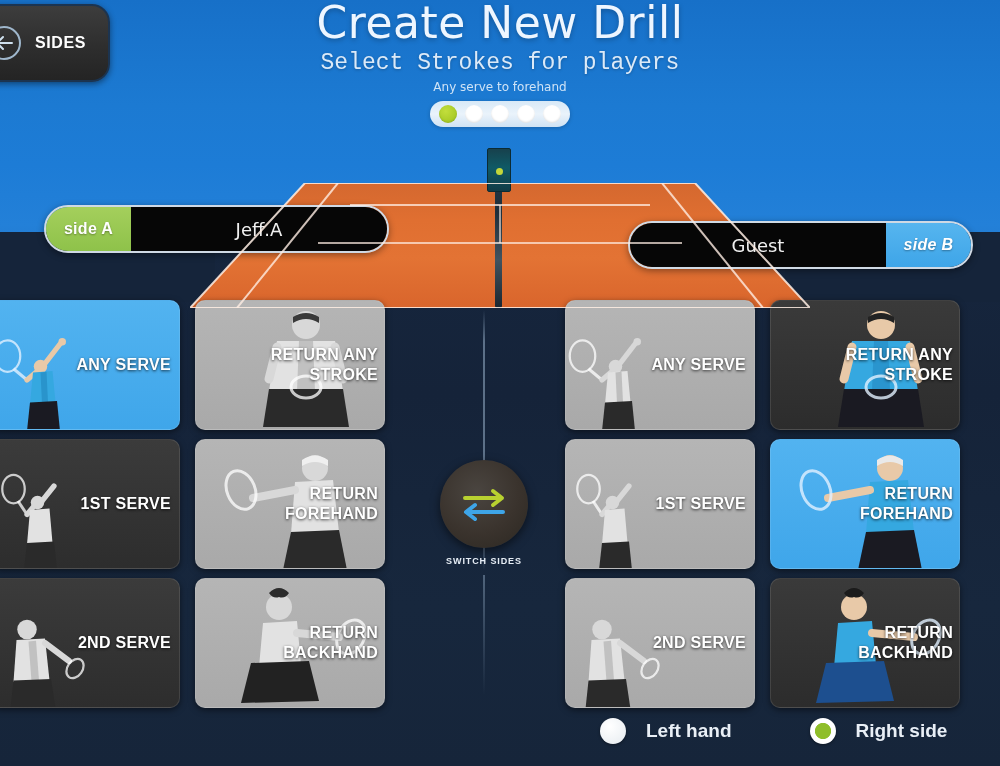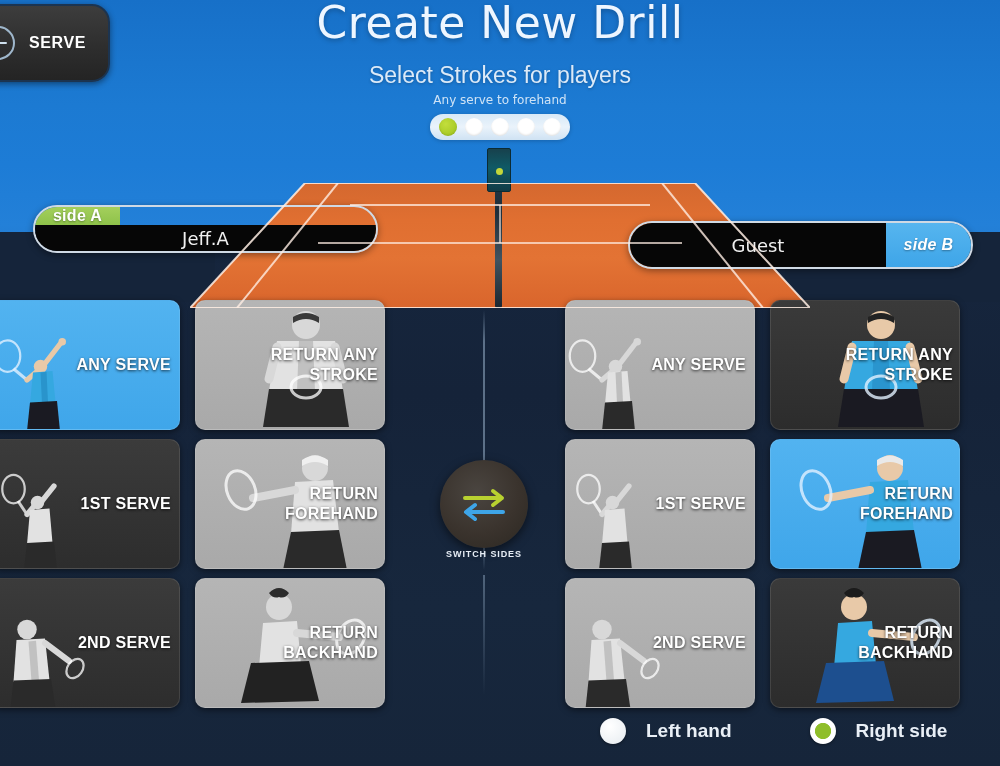--- a/index.html
+++ b/index.html
@@ -78,22 +78,22 @@
   #header{
     position:absolute; left:0; top:0; width:1000px; text-align:center;
   }
   #page-title{
     font-size:44px; color:#eef6ff; font-weight:normal;
     letter-spacing:.5px; line-height:1.05; padding-top:0;
     text-shadow:0 2px 5px rgba(0,0,0,.25);
     font-family:"DejaVu Sans", sans-serif;
   }
   #page-subtitle{
-    font-size:23px; color:#dceaf8; margin-top:16px;
-    font-family:Liberation Sans, sans-serif;
+    font-size:23px; color:#dceaf8; margin-top:4px;
+    font-family:Liberation Mono, monospace;
     text-shadow:0 1px 3px rgba(0,0,0,.25);
   }
   #page-hint{
     font-size:12px; color:#cfe3f6; margin-top:4px;
     font-family:"DejaVu Sans", sans-serif;
     text-align:center;
   }
   #step-dots{
     margin:7px auto 0; width:140px; height:26px;
     background:linear-gradient(180deg,#d8e9f7 0%,#eaf3fb 50%,#cfe2f3 100%);
@@ -106,21 +106,21 @@
   .dot.active{ background:radial-gradient(circle at 38% 34%,#c3de3c,#9cc21d); }
 
   
   .player-bar{
     position:absolute; top:205px; height:48px;
     border-radius:24px;
     border:2px solid #cfd9e4;
     display:flex; overflow:hidden;
     box-shadow:0 2px 7px rgba(0,0,0,.4);
   }
-  #player-bar-a{ left:33px; width:345px;flex-direction:column; }
+  #player-bar-a{ left:44px; width:345px; }
   #player-bar-b{ right:27px; width:345px;margin-top:16px; }
   .side-tag{
     width:85px; display:flex; align-items:center; justify-content:center;
     color:#fff; font-size:16px; font-weight:bold; letter-spacing:.3px;
     text-shadow:0 1px 2px rgba(0,0,0,.35);
   }
   .side-tag.a{ background:linear-gradient(180deg,#a4cf5c 0%,#8ec24a 100%); }
   .side-tag.b{ background:linear-gradient(180deg,#56b5ef 0%,#3ea5e8 100%);font-style:italic; }
   .player-name{
     flex:1; background:#060606;
@@ -164,21 +164,21 @@
     position:absolute; left:440px; top:460px; width:88px; text-align:center;
   }
   #switch-circle{
     width:88px; height:88px; border-radius:50%;
     background:radial-gradient(circle at 42% 36%,#4a4540 0%,#3a332d 55%,#2b2721 100%);
     display:flex; align-items:center; justify-content:center;
     box-shadow:0 3px 10px rgba(0,0,0,.55);
     margin:0 auto;
   }
   #switch-label{
-    margin-top:1px; color:#e6edf5; font-size:9px;
+    margin-top:8px; color:#e6edf5; font-size:9px;
     font-weight:bold; letter-spacing:.9px;
   }
   #divider{
     position:absolute; left:483px; top:310px; width:2px; height:260px;
     background:linear-gradient(180deg,rgba(150,175,200,0) 0%,rgba(150,175,200,.55) 12%,rgba(150,175,200,.55) 88%,rgba(150,175,200,0) 100%);
   }
   #divider-b{
     position:absolute; left:483px; top:575px; width:2px; height:120px;
     background:linear-gradient(180deg,rgba(150,175,200,.45) 0%,rgba(150,175,200,0) 100%);
   }
@@ -236,21 +236,21 @@
       <div class="dot"></div>
     </div>
 </div>
 
 <div id="back-button">
   <div id="back-circle">
     <svg width="20" height="16" viewBox="0 0 20 16">
       <path d="M9 2 L3 8 L9 14 M3 8 L18 8" stroke="#cfe0ee" stroke-width="2" fill="none" stroke-linecap="round" stroke-linejoin="round"></path>
     </svg>
   </div>
-  <div id="back-label">SERVE</div>
+  <div id="back-label">SIDES</div>
 </div>
 
 <div class="player-bar" id="player-bar-a">
   <div class="side-tag a">side A</div>
   <div class="player-name">Jeff.A</div>
 </div>
 
 <div class="player-bar" id="player-bar-b">
   <div class="player-name">Guest</div>
   <div class="side-tag b">side B</div>

